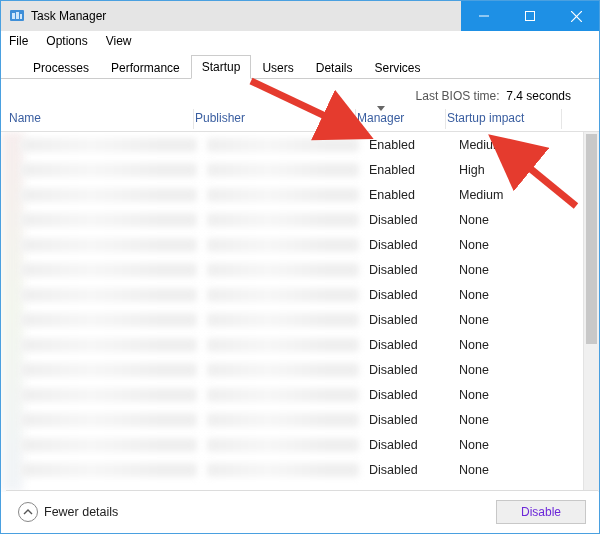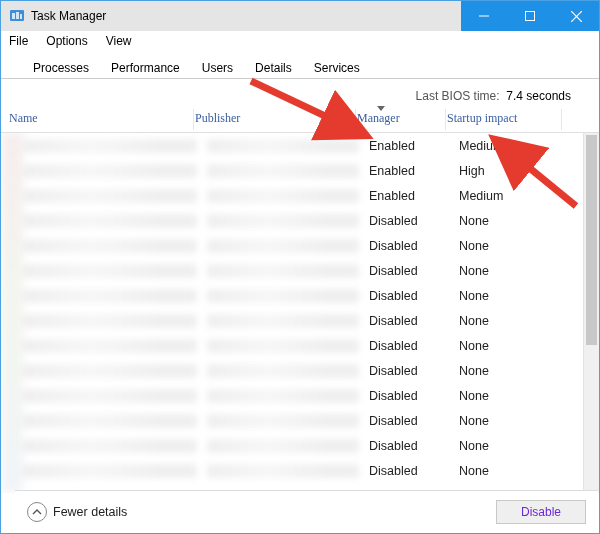--- a/index.html
+++ b/index.html
@@ -86,21 +86,21 @@
 
   
   .cols {
     display: flex;
     border-bottom: 1px solid #e0e0e0;
     padding: 4px 0 6px 8px;
     font-size: 12px;
     color: #3a5ea0;
     position: relative;
   }
-  .cols .col { padding-right: 8px; font-family: Liberation Serif, serif; }
+  .cols .col { padding-right: 8px; }
   .c-name { width: 186px; }
   .c-pub  { width: 162px; }
   .c-status { width: 90px; position: relative; }
   .c-impact { width: 100px; }
   .col-sep { position:absolute; top:2px; bottom:2px; width:1px; background:#e6e6e6; }
 
   .sort-caret {
     position:absolute; top:-5px; left:20px;
     width:0;height:0;border-left:4px solid transparent;border-right:4px solid transparent;border-top:5px solid #666;
   }
@@ -149,21 +149,21 @@
     background:#f0f0f0;
     border-left:1px solid #e3e3e3;
   }
   .vscroll .thumb {
     position:absolute; left:2px; right:2px; top:2px; height:210px;
     background:#c8c8c8; border-radius:0;
   }
 
   
   .footer {
-    position:absolute; left:14px; right:1px; bottom:1px;
+    position:absolute; left:5px; right:1px; bottom:1px;
     height:42px;
     border-top:1px solid #dcdcdc;
     display:flex; align-items:center;
     padding: 0 12px;
     justify-content: space-between;
     background:#fff;
   }
   .fewer {
     display:flex; align-items:center; gap:6px; font-size:12.5px; color:#222;
   }
@@ -217,20 +217,21 @@
 
 <div class="menubar">
   <span>File</span>
   <span>Options</span>
   <span>View</span>
 </div>
 
 <div class="tabs">
   <div class="tab">Processes</div>
   <div class="tab">Performance</div>
+  <div class="tab active">Startup</div>
   <div class="tab">Users</div>
   <div class="tab">Details</div>
   <div class="tab">Services</div>
 </div>
 
 <div class="bios-line">
   <span class="label">Last BIOS time:</span>
   &nbsp;<span>7.4 seconds</span>
 </div>
 

